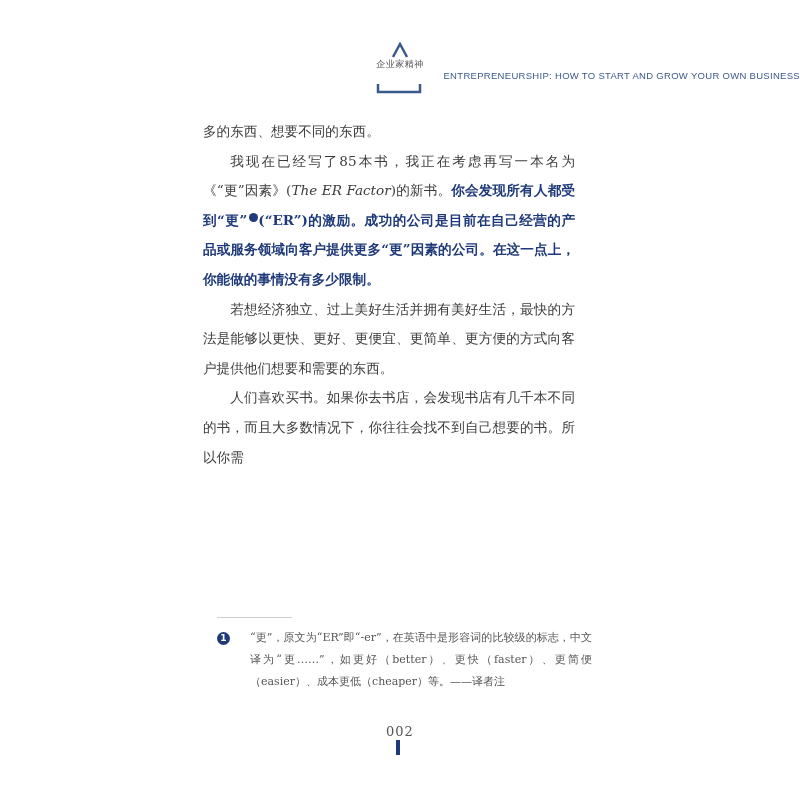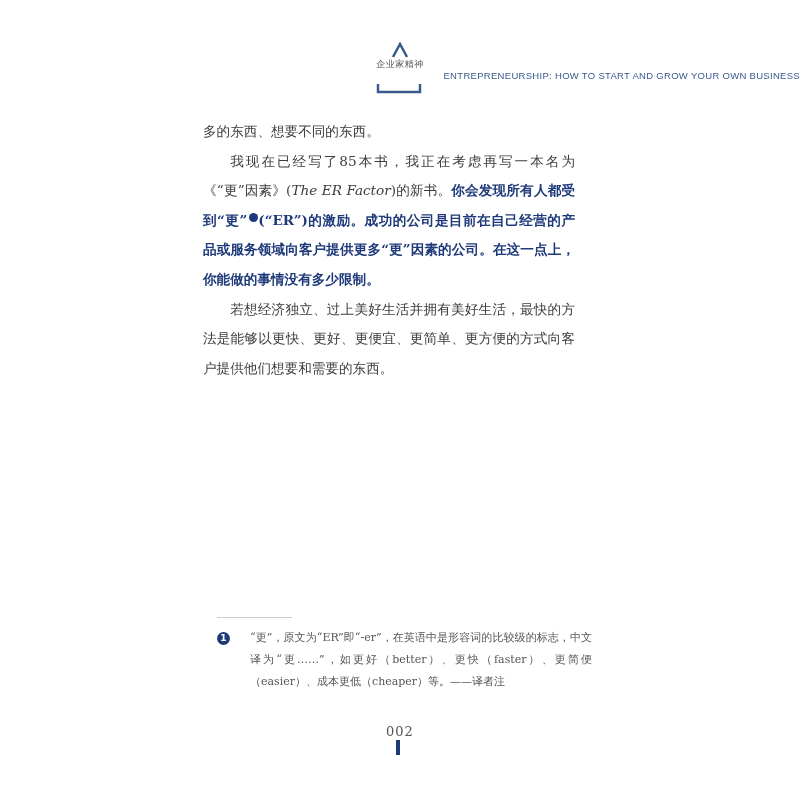--- a/index.html
+++ b/index.html
@@ -76,20 +76,21 @@
   <div class="header-en">ENTREPRENEURSHIP: HOW TO START AND GROW YOUR OWN BUSINESS</div>
   <svg class="logo-bottom" width="48" height="10" viewBox="0 0 48 10">
     <polyline points="3,0 3,8 45,8 45,0" fill="none" stroke="#3b5a8c" stroke-width="2.5"></polyline>
   </svg>
 </div>
 
 <div class="body-text">
   <p>多的东西、想要不同的东西。</p>
   <p class="indent"><span>我现在已经写了85本书，我正在考虑再写一本名为《“更”因素》(</span><span class="ital">The ER Factor</span><span>)的新书。</span><span class="blue">你会发现所有人都受到“更”</span><span class="fnref">1</span><span class="blue">(“ER”)的激励。成功的公司是目前在自己经营的产品或服务领域向客户提供更多“更”因素的公司。在这一点上，你能做的事情没有多少限制。</span></p>
   <p class="indent">若想经济独立、过上美好生活并拥有美好生活，最快的方法是能够以更快、更好、更便宜、更简单、更方便的方式向客户提供他们想要和需要的东西。</p>
+  <p class="indent">人们喜欢买书。如果你去书店，会发现书店有几千本不同的书，而且大多数情况下，你往往会找不到自己想要的书。所以你需</p>
 </div>
 
 <div class="fn-rule"></div>
 
 <div class="footnote">
   <span class="marker">1</span>
   <div class="fn-text">“更”，原文为“ER”即“-er”，在英语中是形容词的比较级的标志，中文译为“更……”，如更好（better）、更快（faster）、更简便（easier）、成本更低（cheaper）等。——译者注</div>
 </div>
 
 <div class="page-num">002</div>

